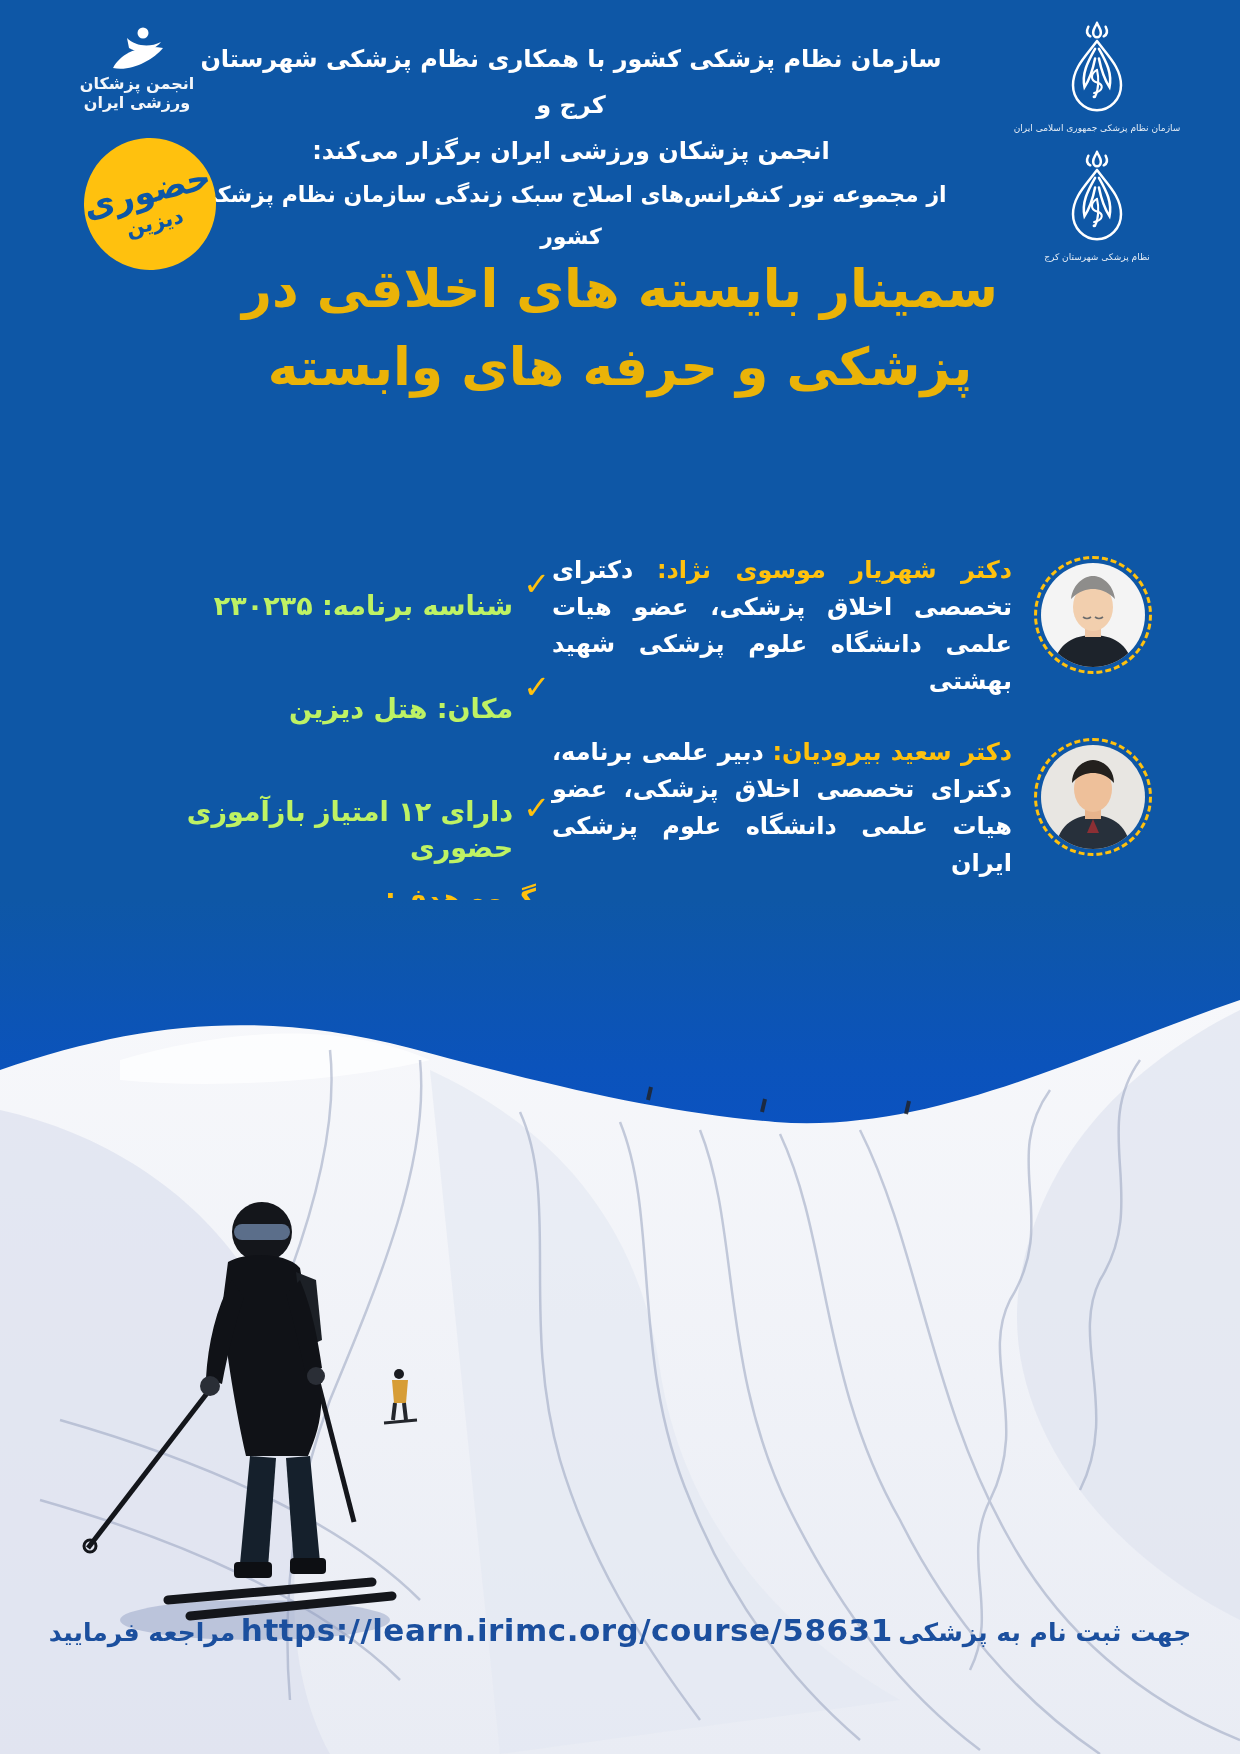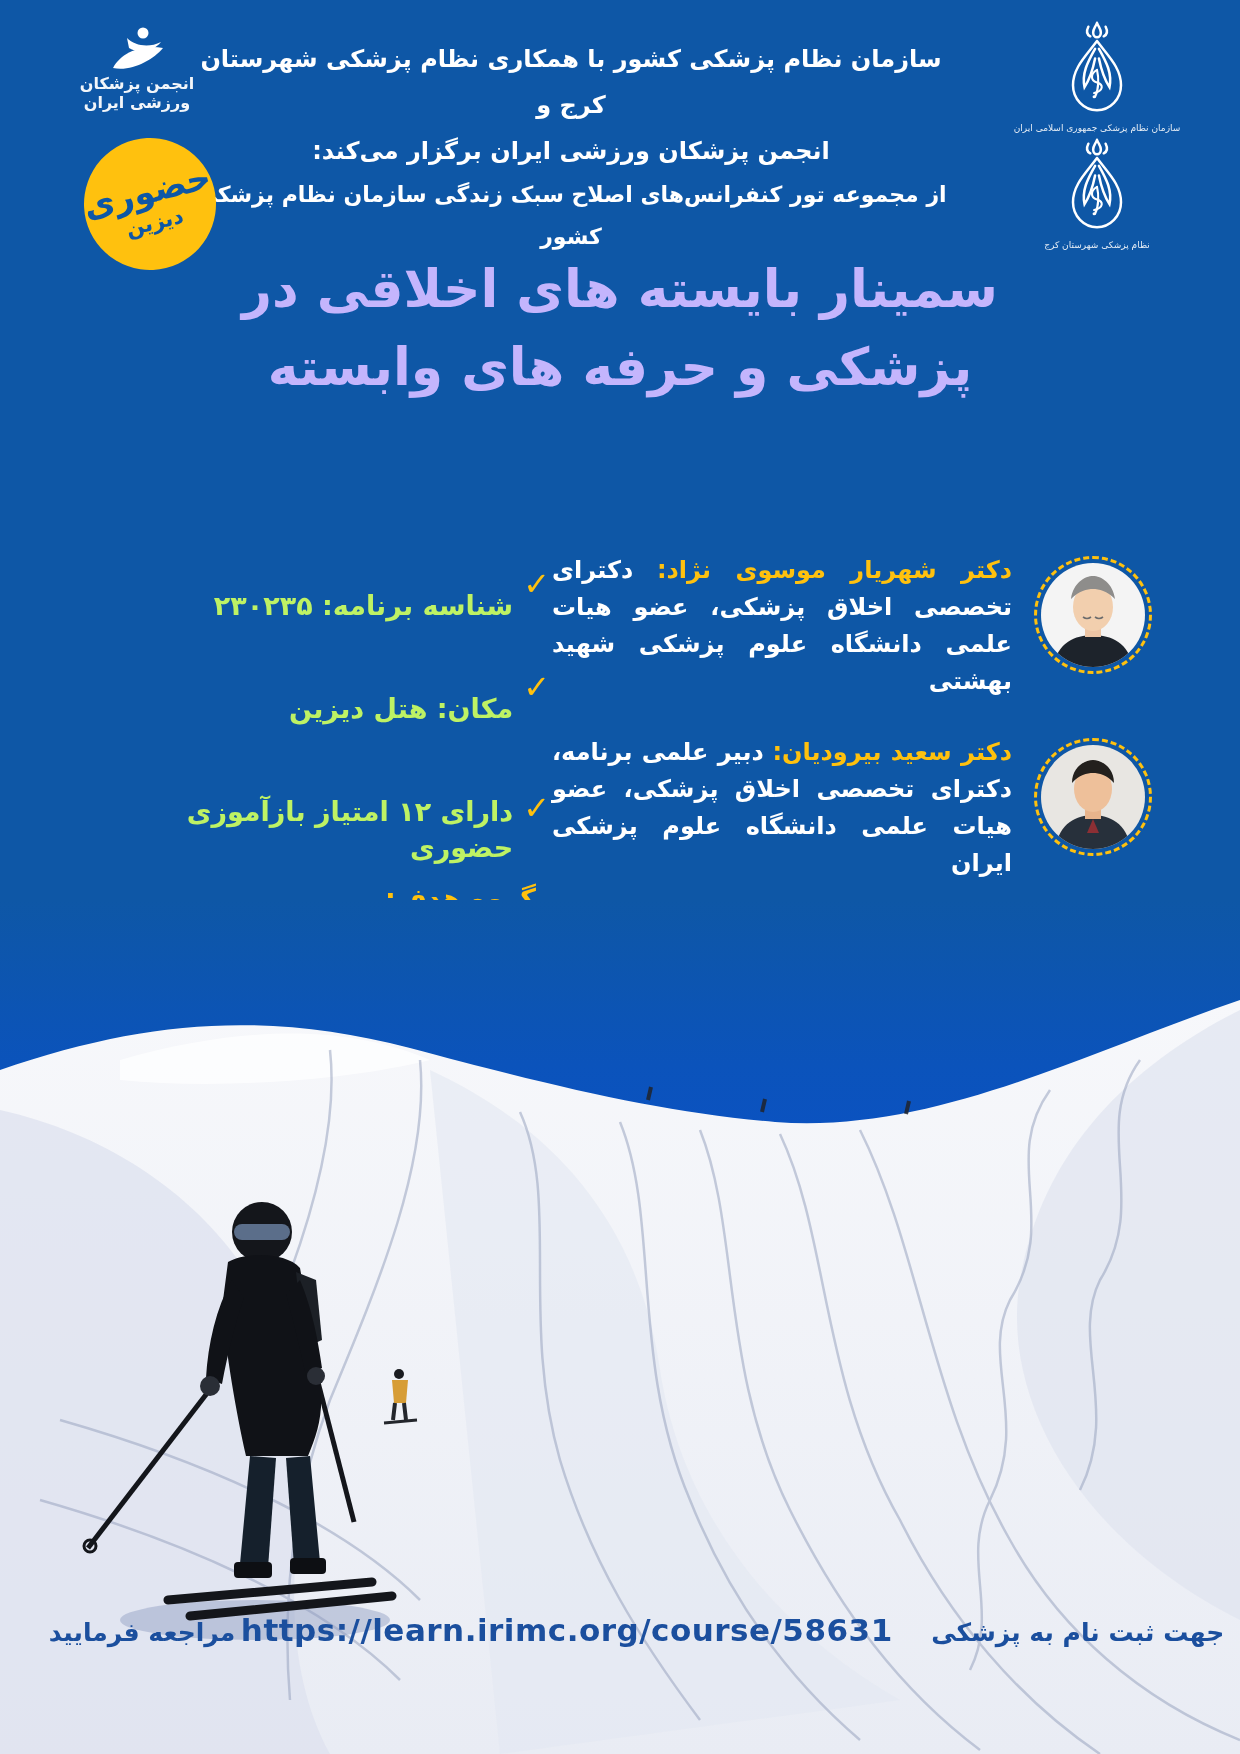--- a/index.html
+++ b/index.html
@@ -12,34 +12,34 @@
   }
   
   .header-text{position:absolute;left:176px;top:36px;width:790px;text-align:center;direction:rtl;}
   .header-line{font-size:24px;font-weight:bold;line-height:46px;color:#ffffff;}
   .header-line.small{font-size:22px;line-height:42px;}
   
   .logo-sports{position:absolute;left:52px;top:26px;width:170px;text-align:center;}
   .logo-sports svg{display:block;margin:0 auto;}
   .logo-caption{font-size:16px;font-weight:bold;color:#ffffff;opacity:.95;direction:rtl;margin-top:2px;}
   
-  .logos-right{position:absolute;left:1022px;top:20px;width:150px;display:flex;flex-direction:column;gap:4px;align-items:center;}
+  .logos-right{position:absolute;left:1022px;top:20px;width:150px;display:flex;flex-direction:column;gap:16px;align-items:center;}
   .irimc-block{text-align:center;}
   .irimc-caption{font-size:9px;color:#ffffff;opacity:.9;direction:rtl;margin-top:3px;white-space:nowrap;}
   
   .badge{
     position:absolute;left:84px;top:138px;width:132px;height:132px;border-radius:50%;
     background:#ffc10e;display:flex;flex-direction:column;align-items:center;justify-content:center;
     transform:rotate(-14deg);color:#0e57a6;direction:rtl;
   }
   .badge-line1{font-size:34px;font-weight:bold;line-height:38px;}
   .badge-line2{font-size:21px;font-weight:bold;line-height:26px;}
   
   .title{position:absolute;left:140px;top:250px;width:960px;text-align:center;direction:rtl;}
-  .title-line{font-size:52px;font-weight:bold;line-height:78px;color:#c4b5fd;}
+  .title-line{font-size:52px;font-weight:bold;line-height:78px;color:#eab308;}
   
   .details{position:absolute;left:120px;top:548px;width:430px;direction:rtl;display:flex;flex-direction:column;gap:27px;}
   .detail-item{display:flex;align-items:center;gap:10px;justify-content:flex-start;}
   .check{color:#ffc10e;font-size:32px;font-weight:bold;line-height:34px;transform:translateY(-2px);}
   .detail-label{font-size:27px;font-weight:bold;color:#bef264;line-height:36px;margin-top:40px;}
   
   .target{position:absolute;left:120px;top:878px;width:430px;direction:rtl;text-align:right;padding-right:14px;}
   .target-label{font-size:27px;font-weight:bold;color:#ffc10e;line-height:42px;}
   .target-value{font-size:27px;font-weight:bold;color:#ffffff;line-height:42px;}
   
@@ -51,21 +51,21 @@
   .speaker-text{flex:1 1 auto;font-size:24px;line-height:37px;text-align:justify;color:#ffffff;margin:0;}
   .sp-name{color:#ffc10e;font-weight:bold;}
   .sp-desc{color:#ffffff;font-weight:bold;}
   
   .scene{position:absolute;left:0;top:900px;width:1240px;height:854px;}
   
   .footer{
     position:absolute;left:0;top:1612px;width:1240px;text-align:center;direction:rtl;
     color:#1b4f9e;font-weight:bold;
   }
-  .footer .fa-part{font-size:25px;margin-left:33px;}
+  .footer .fa-part{font-size:25px;}
   .footer .url{font-size:31px;direction:ltr;unicode-bidi:embed;letter-spacing:.5px;}
 </style>
 </head>
 <body>
 
 <div class="poster">
 
   <div class="logo-sports">
     <span>
       <svg width="64" height="46" viewBox="0 0 64 46">

